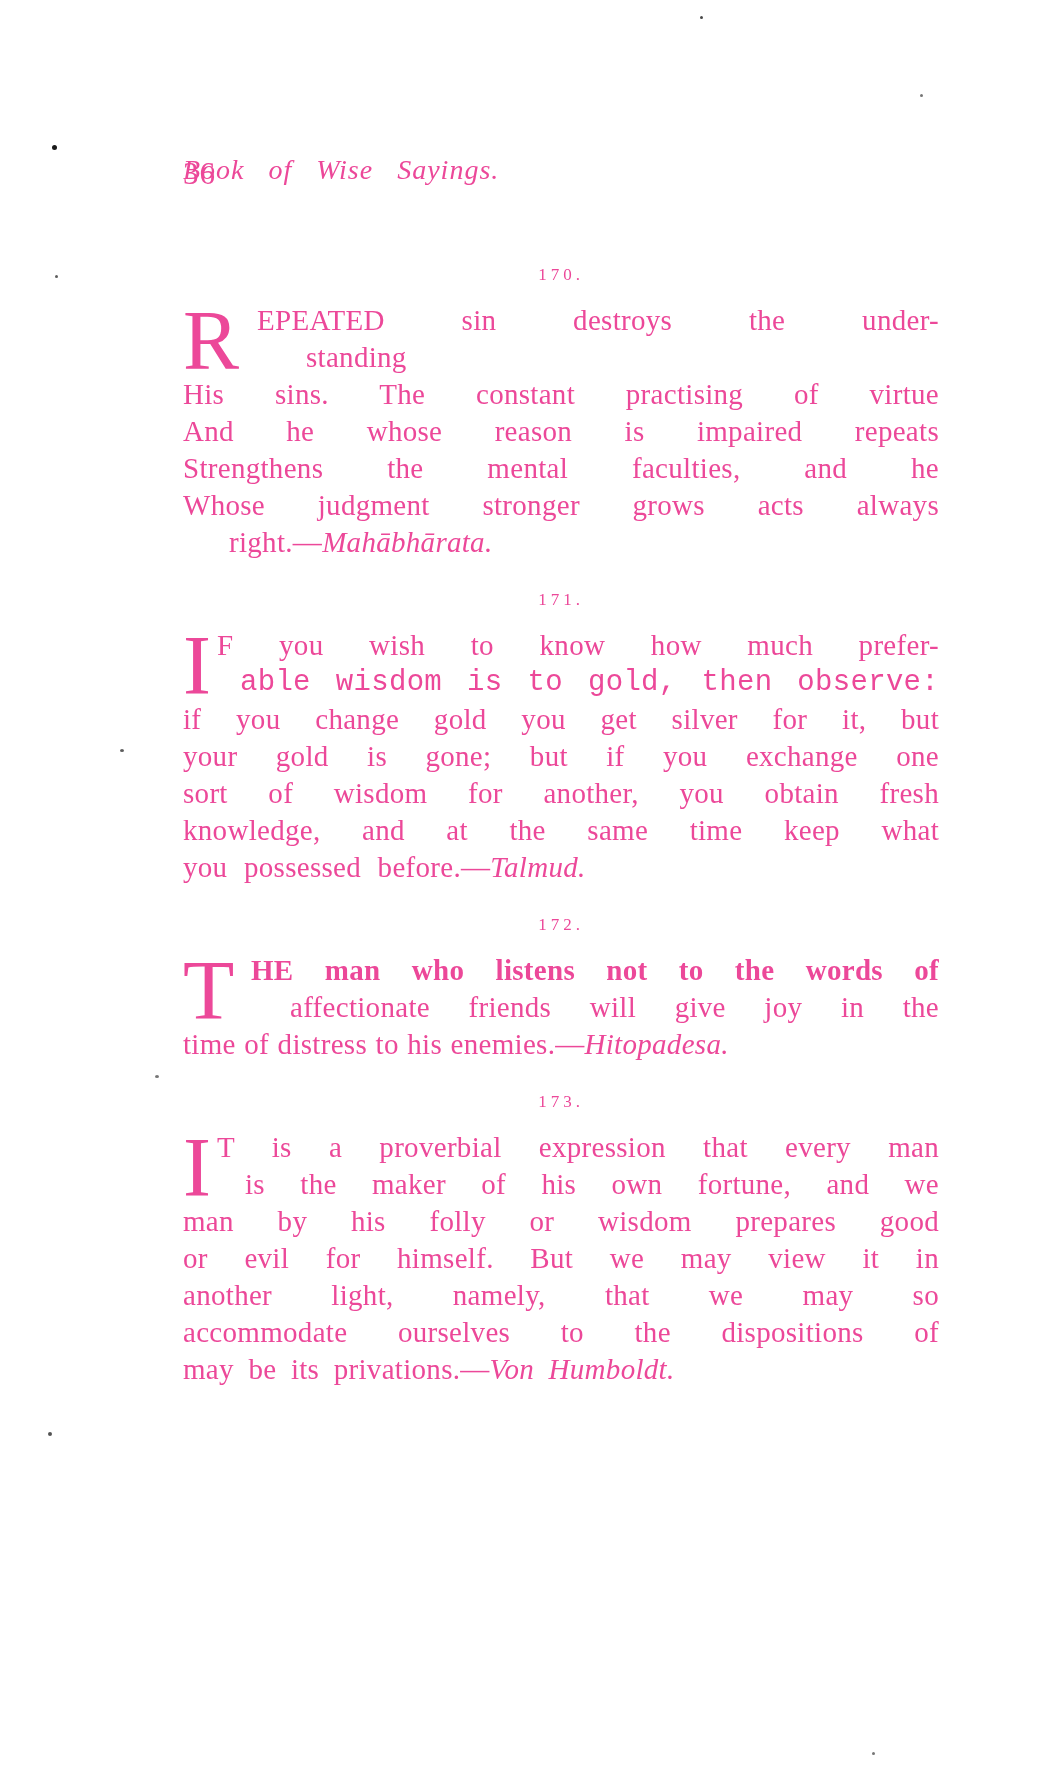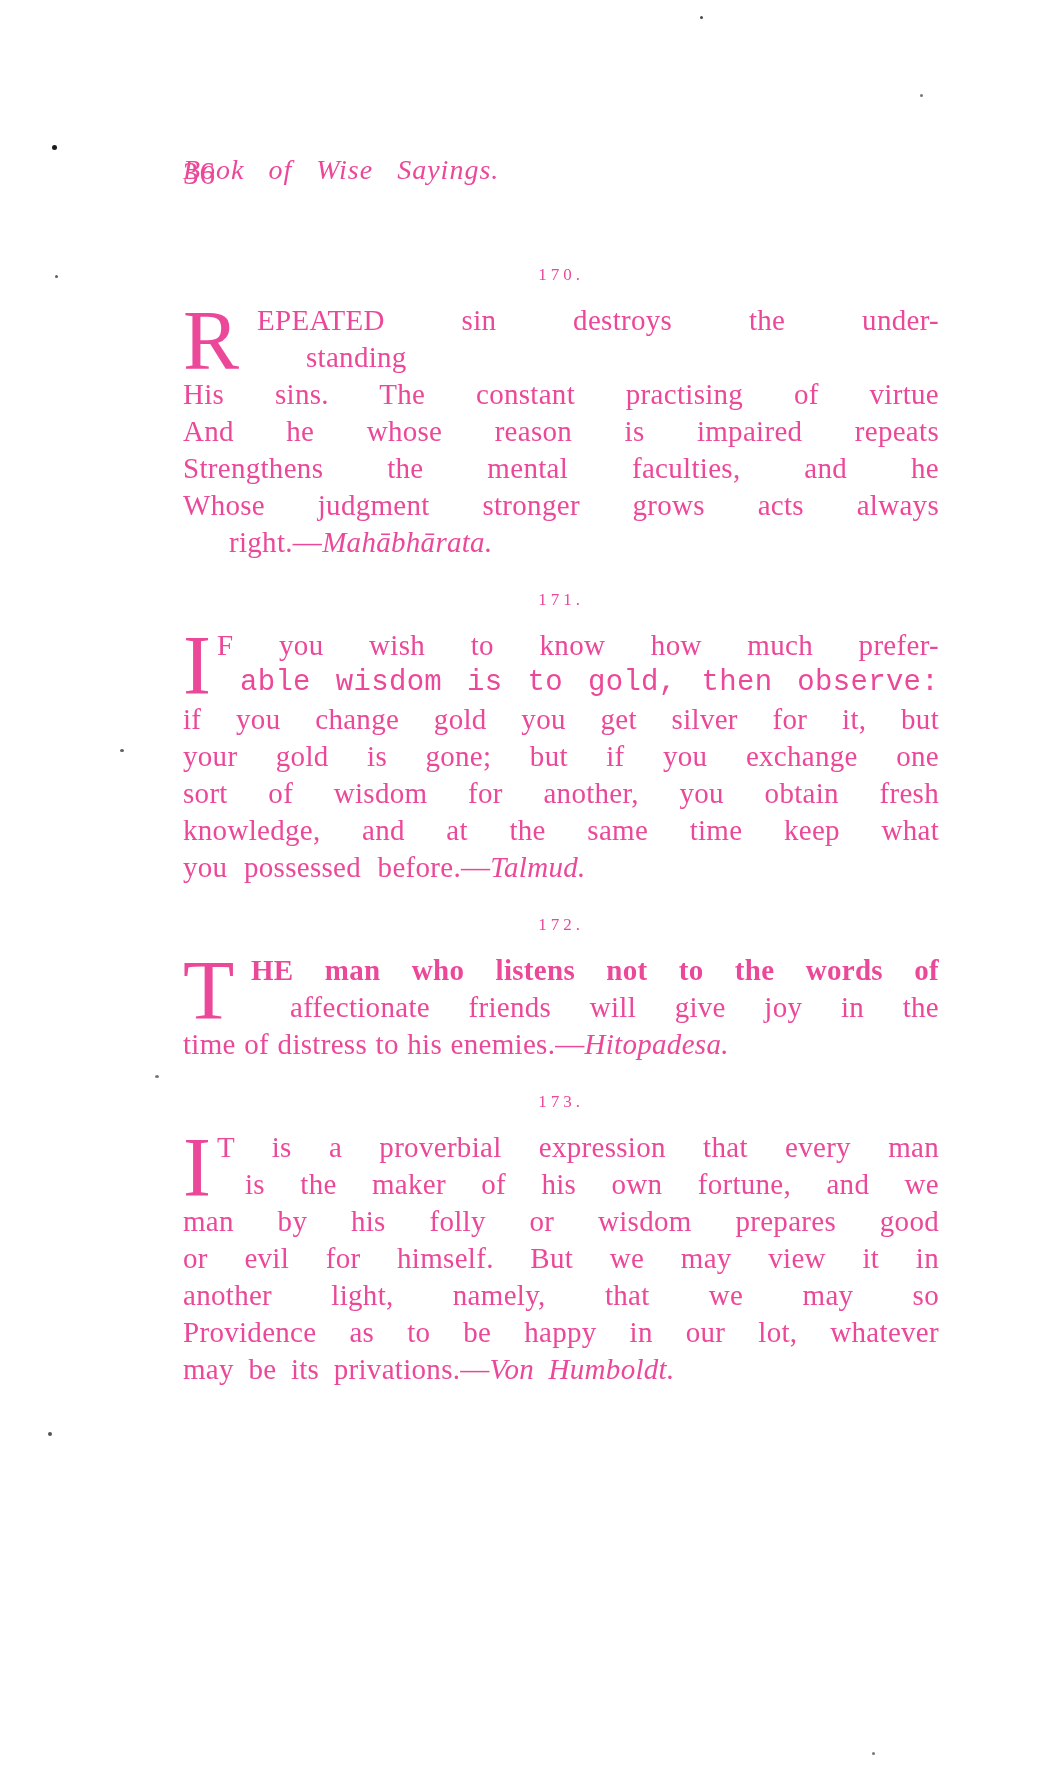--- a/index.html
+++ b/index.html
@@ -129,20 +129,20 @@
         </div>
         <div class="saying">
           <div class="saying-number">173.</div>
           <div class="saying-paragraph">
             <span class="drop-cap">I</span>
             <div class="saying-line stretch" style="padding-left: 34px;">T is a proverbial expression that every man</div>
             <div class="saying-line stretch" style="padding-left: 62px;">is the maker of his own fortune, and we</div>
             <div class="saying-line stretch">man by his folly or wisdom prepares good</div>
             <div class="saying-line stretch">or evil for himself.  But we may view it in</div>
             <div class="saying-line stretch">another light, namely, that we may so</div>
-            <div class="saying-line stretch">Providence as to be happy in our lot, whatever</div>
+            <div class="saying-line stretch">accommodate ourselves to the dispositions of</div>
             <div class="saying-line" style="word-spacing: 7px;">may be its privations.—<span class="attribution">Von Humboldt.</span></div>
           </div>
         </div>
       </div>
 
   </div>
 </div>
 
 </body></html>

